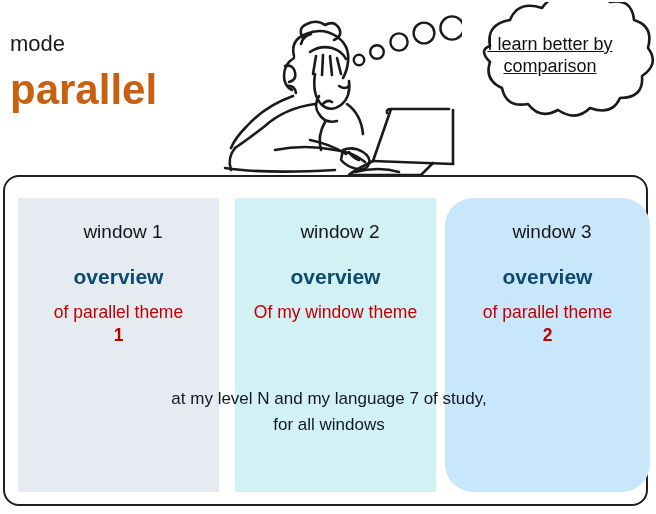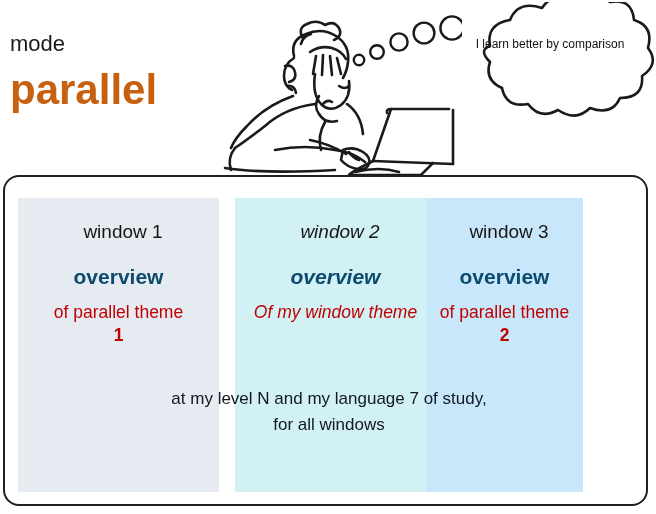--- a/index.html
+++ b/index.html
@@ -65,23 +65,24 @@
     top: 2px;
     width: 214px;
     height: 136px;
   }
   #bubble-text {
     position: absolute;
     left: 463px;
     top: 33px;
     width: 174px;
     text-align: center;
-    font-size: 12px;
+    font-size: 18px;
     line-height: 22px;
     color: #111111;
+    text-decoration: underline;
   }
 
   
   #frame {
     position: absolute;
     left: 3px;
     top: 175px;
     width: 645px;
     height: 331px;
     border: 2.5px solid #231f20;
@@ -98,26 +99,26 @@
   }
   #panel-1 {
     left: 18px;
     width: 201px;
     background: #e6ebf2;
   }
   #panel-2 {
     left: 235px;
     width: 201px;
     background: #d2f1f4;
-    font-style: italic;
   }
   #panel-3 {
-    left: 426px;
-    width: 157px;
+    left: 445px;
+    width: 205px;
     background: #c9e7fa;
+    border-radius: 28px;
   }
 
   .panel-inner {
     position: absolute;
     left: 0;
     top: 0;
     width: 100%;
     text-align: center;
   }
   .window-title {

